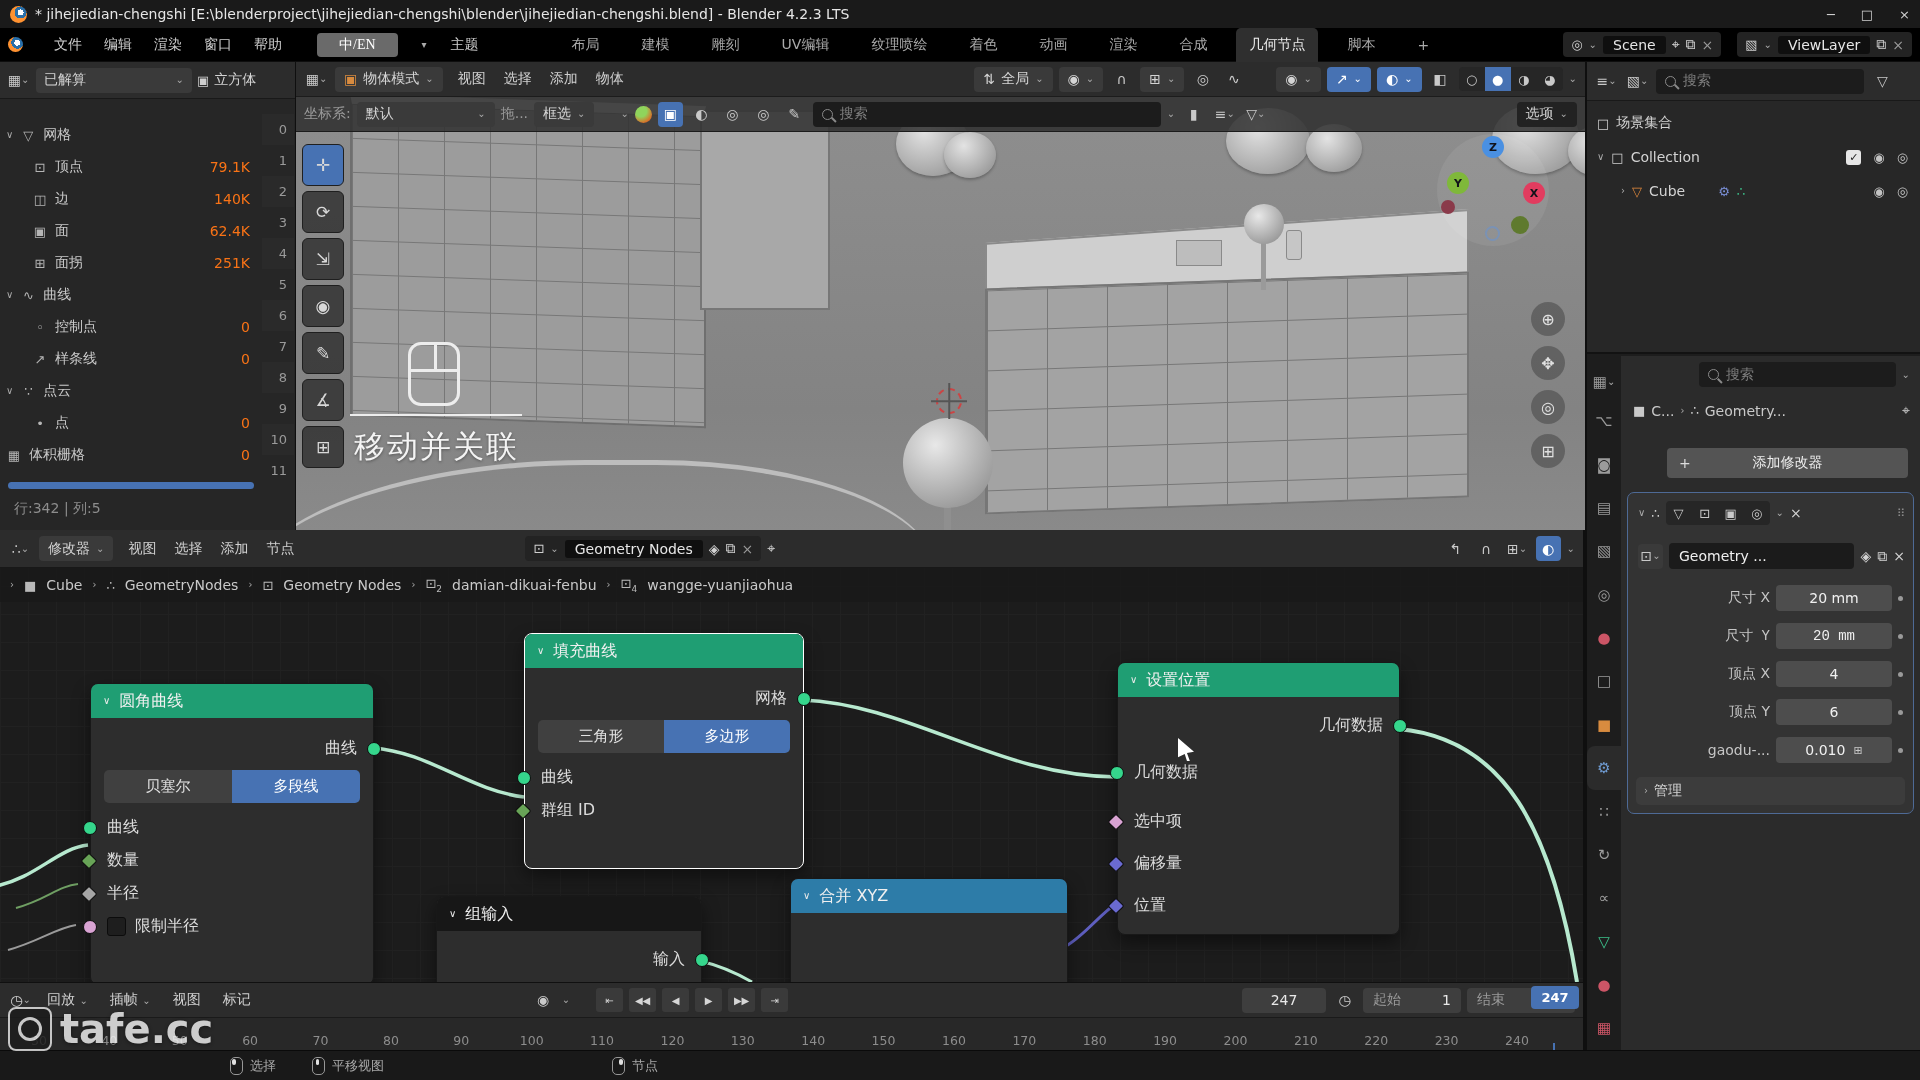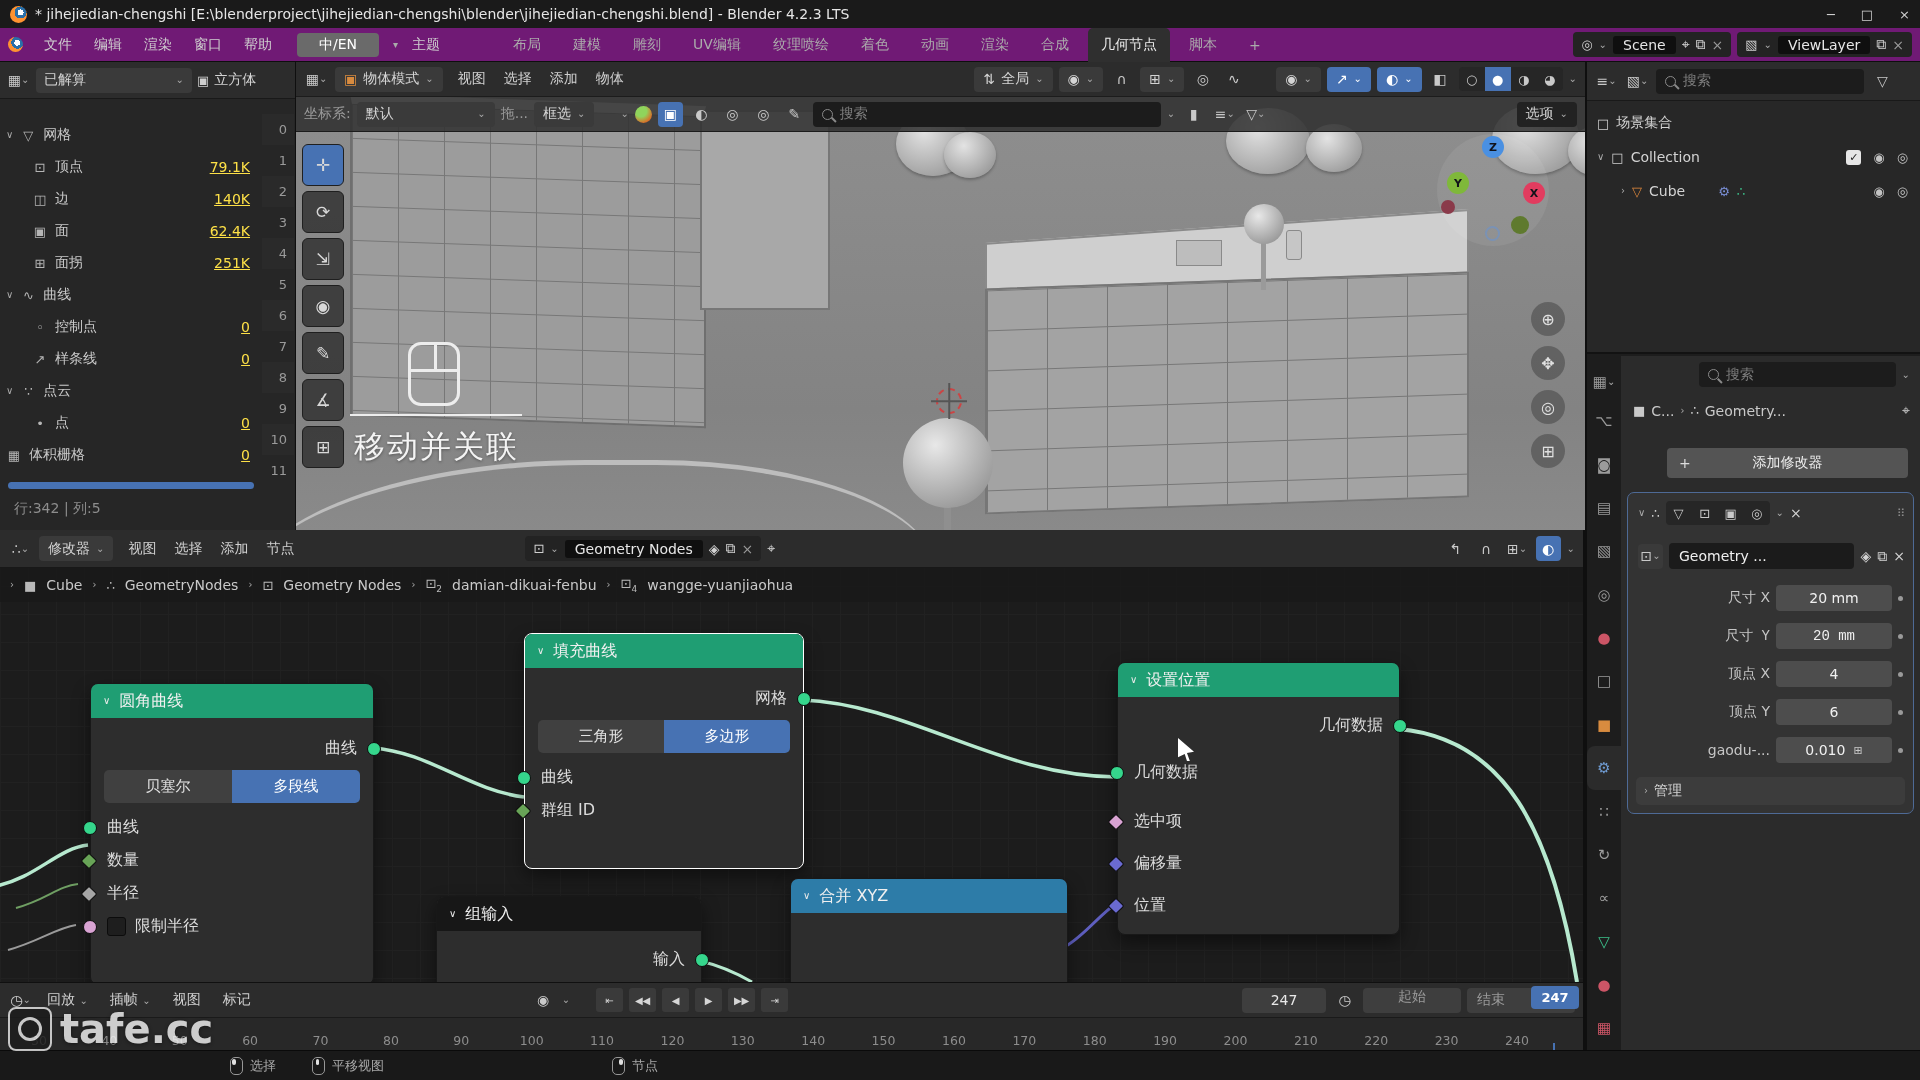--- a/index.html
+++ b/index.html
@@ -11,33 +11,33 @@
   .dim{color:#9a9a9a;}
   .chev{font-size:10px;color:#aaa;line-height:1;}
   .pill{background:#3a3a3a;border-radius:4px;height:25px;display:inline-flex;align-items:center;gap:6px;padding:0 9px;white-space:nowrap;}
   .pill.dark{background:#222;}
   .ib{display:inline-flex;align-items:center;justify-content:center;height:25px;min-width:25px;border-radius:4px;color:#c9c9c9;}
   .ib.on{background:var(--accent,#4772b3);color:#fff;}
   
   #titlebar{left:0;top:0;width:1920px;height:28px;background:#1a1a1a;display:flex;align-items:center;padding:0 10px;box-sizing:border-box;gap:8px;font-size:14px;color:#e6e6e6;}
   .blogo{width:17px;height:17px;border-radius:50%;background:radial-gradient(circle at 62% 38%,#fff 0 3px,#2a6fa8 3px 6px,#ff9231 6px);flex:0 0 auto;}
   #winctl{margin-left:auto;display:flex;gap:26px;color:#cfcfcf;font-size:13px;}
-  #topbar{left:0;top:28px;width:1920px;height:34px;background:#701a75;display:flex;align-items:center;padding:0 8px;box-sizing:border-box;gap:6px;border-bottom:1px solid #0e0e0e;}
+  #topbar{left:0;top:28px;width:1920px;height:34px;background:#000000;display:flex;align-items:center;padding:0 8px;box-sizing:border-box;gap:16px;border-bottom:1px solid #0e0e0e;}
   #topbar .menu{padding:0 11px;height:26px;display:inline-flex;align-items:center;color:#cfcfcf;}
-  .langbtn{background:#6a6a6a;color:#fff;border-radius:4px;height:24px;padding:0 22px;display:inline-flex;align-items:center;margin:0 8px;}
+  .langbtn{background:#6a6a6a;color:#fff;border-radius:4px;height:24px;padding:0 22px;display:inline-flex;align-items:center;margin:0 8px;font-family:Liberation Serif, serif;}
   .wstab{padding:0 13px;height:34px;display:inline-flex;align-items:center;color:#ababab;}
   .wstab.on{background:#2f2f2f;color:#ececec;border-radius:5px 5px 0 0;}
   .scwidget{display:inline-flex;align-items:center;gap:6px;background:#232323;border-radius:4px;height:25px;padding:0 8px;}
   .scname{background:#0f0f0f;border-radius:3px;padding:1px 10px;color:#e6e6e6;}
   
   #spreadsheet{left:0;top:62px;width:296px;height:468px;background:#262626;border-right:1px solid #0f0f0f;box-sizing:border-box;}
   #spreadsheet .hdr{height:36px;display:flex;align-items:center;gap:5px;padding:0 6px;background:#2c2c2c;border-bottom:1px solid #191919;}
   .ssdrop{background:#3a3a3a;border-radius:4px;height:25px;display:flex;align-items:center;padding:0 8px;width:140px;}
   .ssrow{position:absolute;left:6px;height:30px;display:flex;align-items:center;gap:7px;width:252px;font-size:14px;color:#c9c9c9;}
-  .ssrow .val{margin-left:auto;color:#fde047;padding-right:8px;text-decoration:underline;}
+  .ssrow .val{margin-left:auto;color:#f97316;padding-right:8px;}
   .ssrow .gicon{color:#b5b5b5;font-size:13px;width:16px;text-align:center;}
   .ssrow.child{padding-left:26px;width:226px;}
   .idxcol{position:absolute;left:262px;top:52px;width:32px;display:flex;flex-direction:column;}
   .idxcol .idx{height:31px;display:flex;align-items:center;justify-content:flex-end;padding-right:7px;color:#9a9a9a;font-size:13px;box-sizing:border-box;}
   .idxcol .idx:nth-child(odd){background:#2a2a2a;}
   .hscroll{position:absolute;left:8px;top:420px;width:246px;height:7px;border-radius:4px;background:var(--accent,#4772b3);}
   .ssfooter{position:absolute;left:14px;top:438px;color:#8d8d8d;font-size:14px;}
   
   #viewport{left:296px;top:62px;width:1289px;height:468px;background:#808080;overflow:hidden;}
   .vph{height:34px;background:#2c2c2c;display:flex;align-items:center;gap:6px;padding:0 8px;border-bottom:1px solid #1c1c1c;position:relative;z-index:6;}
@@ -897,21 +897,21 @@
           <span>▶▶</span>
         </span>
       <span class="pbtn">
           <span>⇥</span>
         </span>
       <span class="grow"></span>
       <span class="tfield" style="width:64px;justify-content:center;">247</span>
       <span class="ib">
           <span>◷</span>
         </span>
-      <span class="tfield" style="width:78px;flex-direction:column;">
+      <span class="tfield" style="width:78px;">
         <span class="dim">起始</span>
         <span style="margin-left:auto;">1</span>
       </span>
       <span class="tfield" style="width:88px;">
         <span class="dim">结束</span>
         <span style="margin-left:auto;">250</span>
       </span>
     </div>
     <div class="ruler">
 

